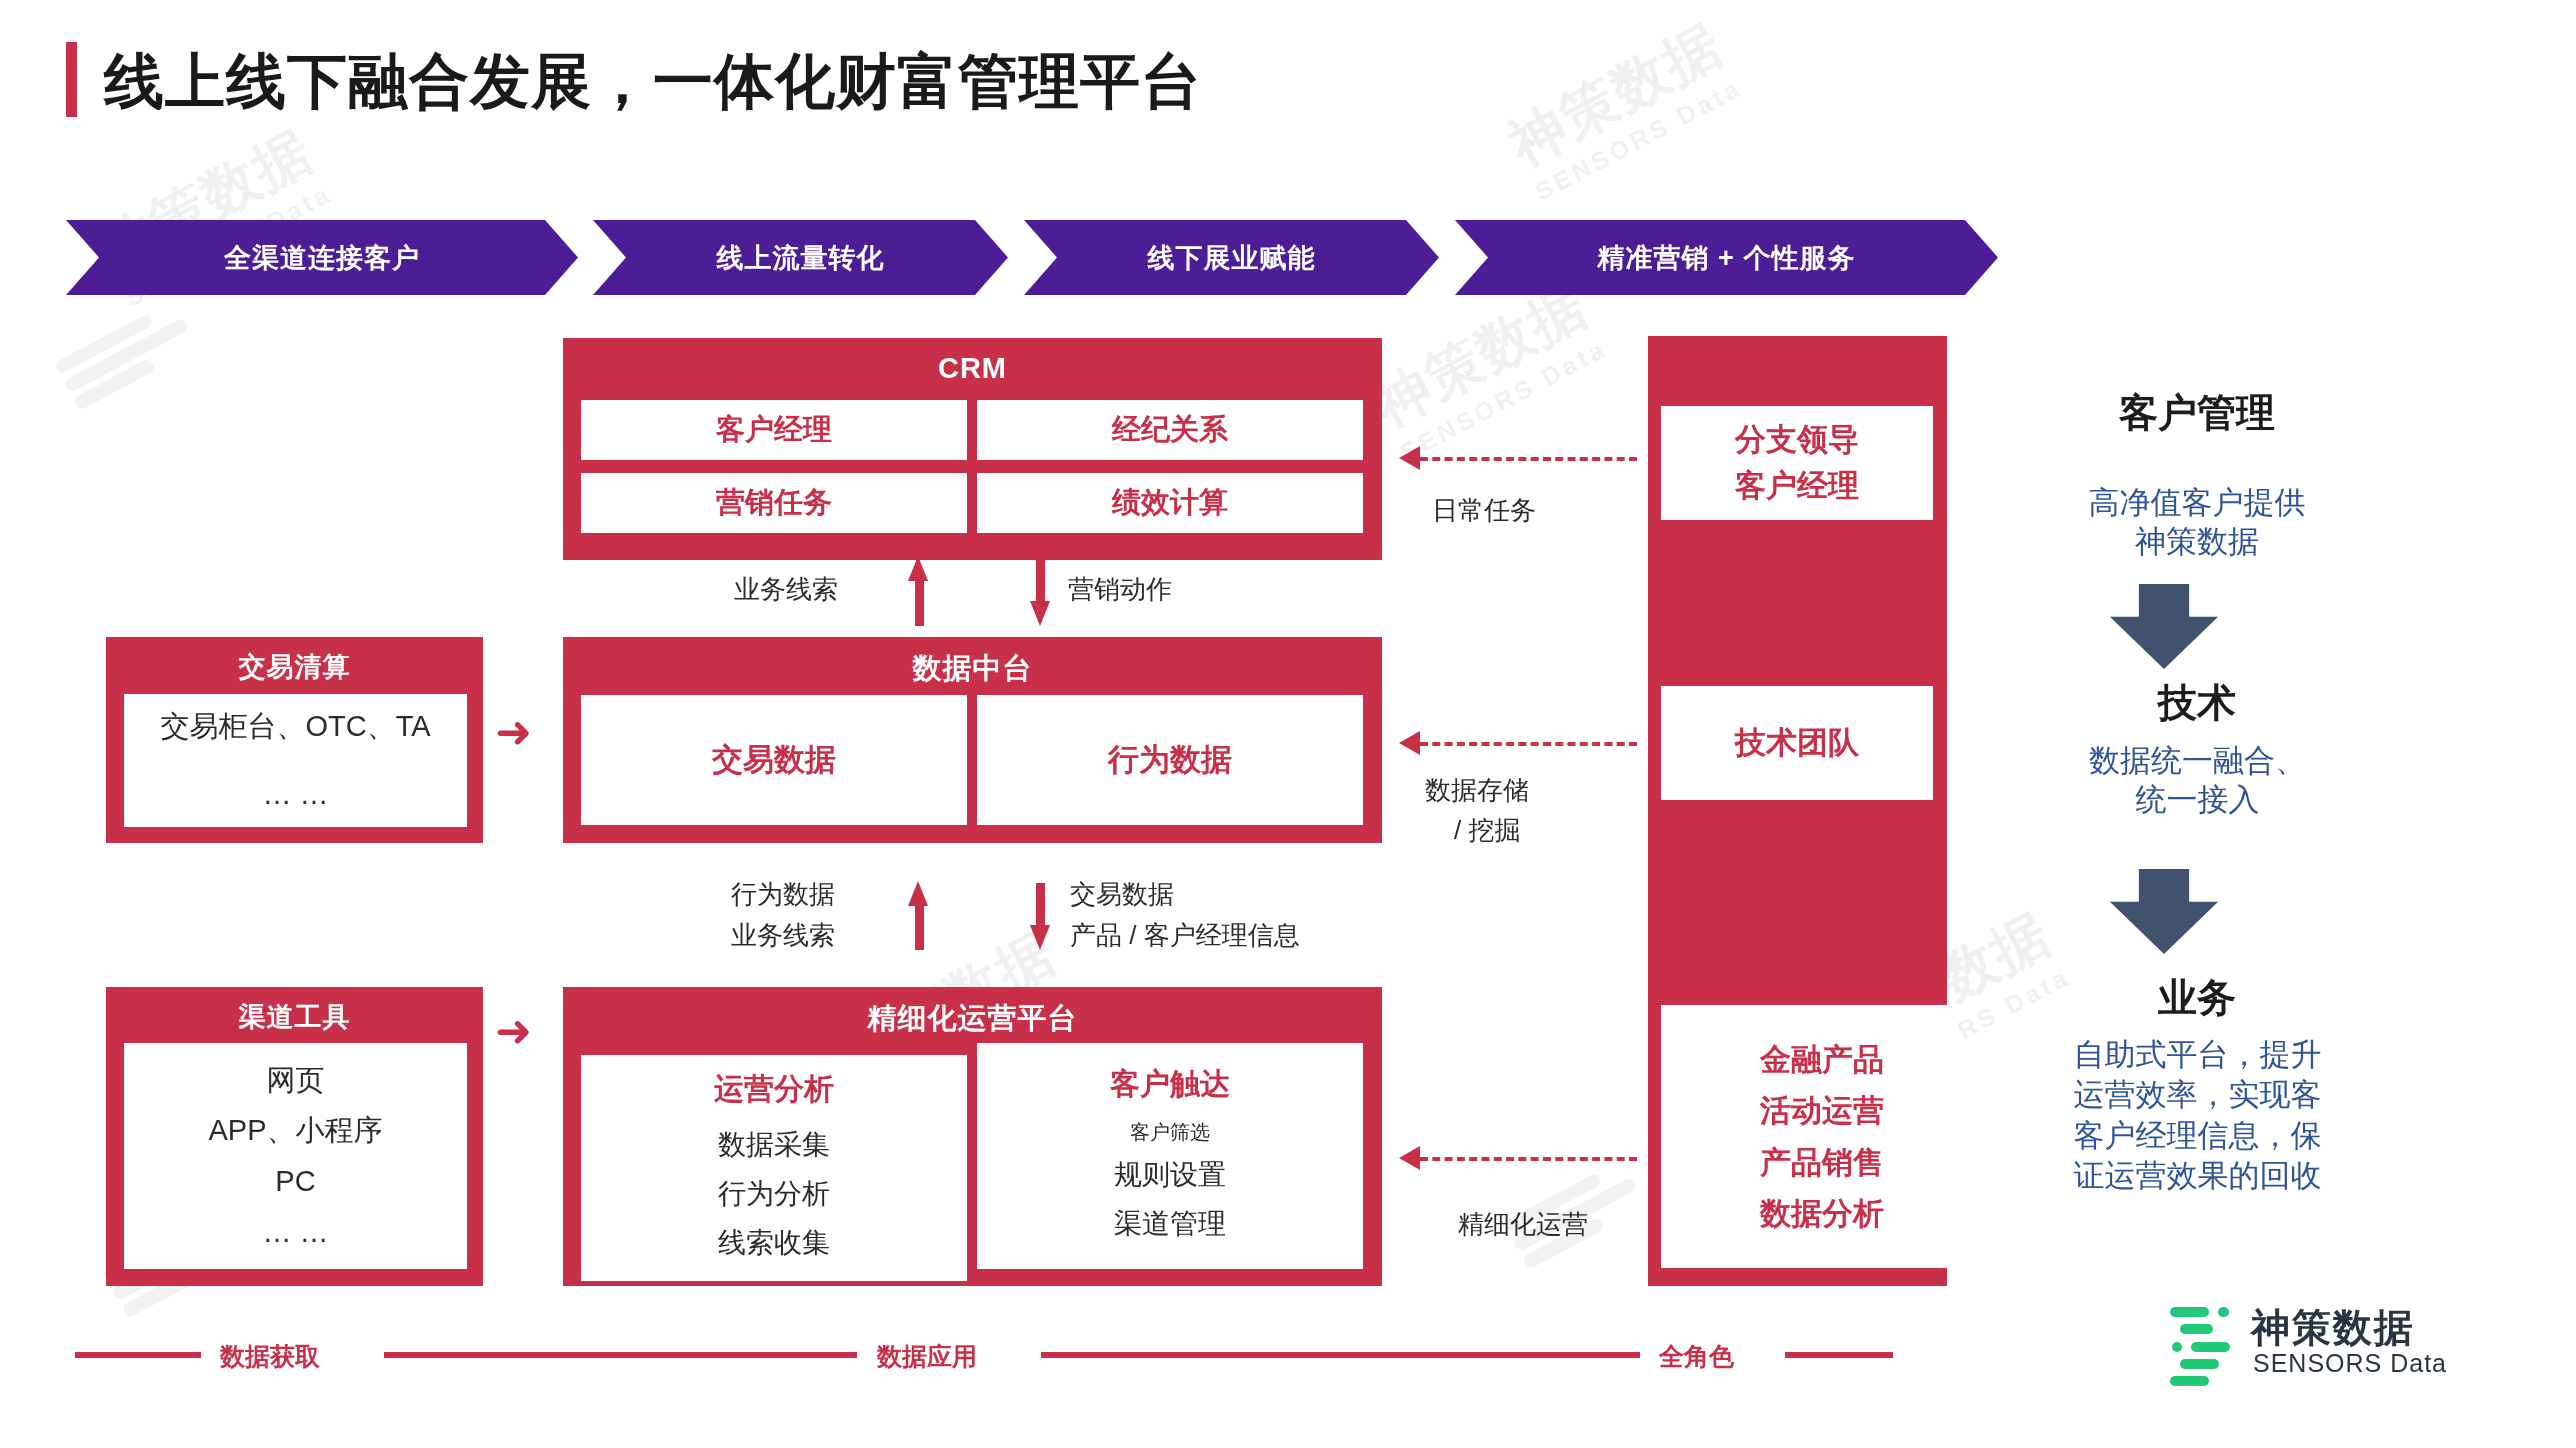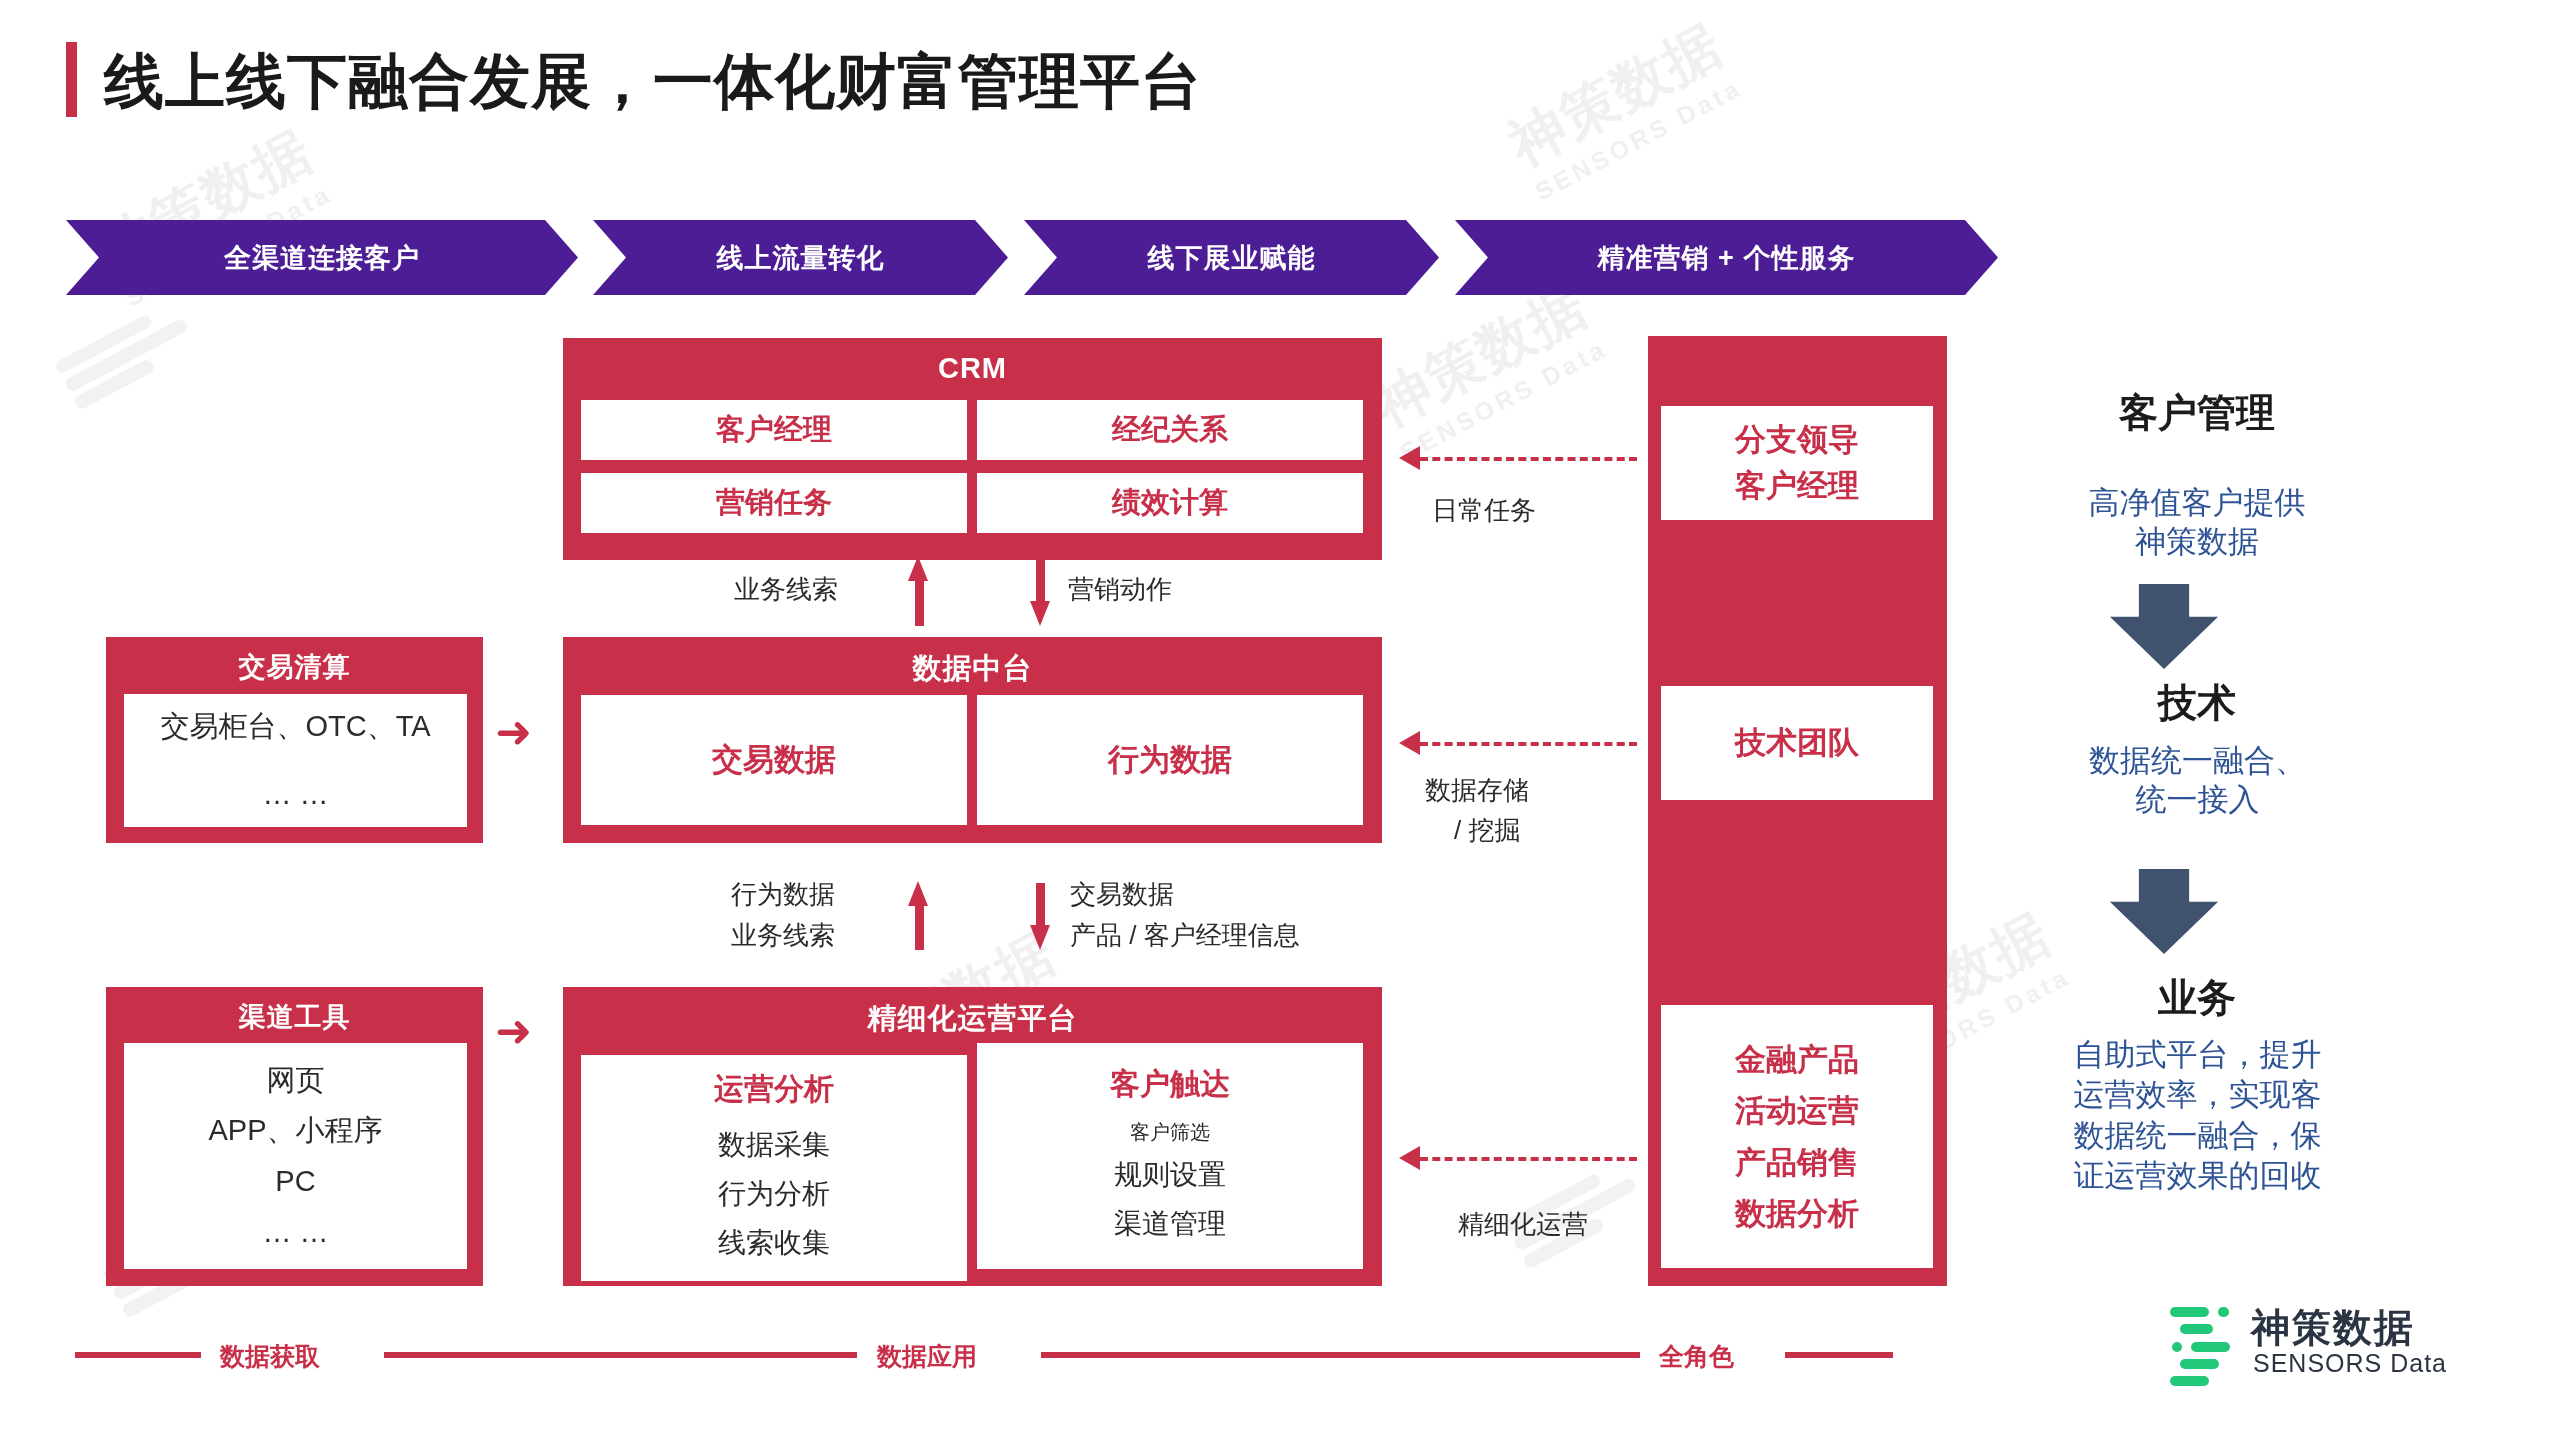--- a/index.html
+++ b/index.html
@@ -184,21 +184,21 @@
   <div class="lbl" style="left:1410px;top:1207px;margin-left:48px;">精细化运营</div>
 
   <div class="panel" style="left:1648px;top:336px;width:299px;height:950px;"></div>
   <div class="cell cell-red" style="left:1661px;top:406px;width:272px;height:114px;font-size:31px;line-height:1.5;">
     <span>分支领导</span>
     <span>客户经理</span>
   </div>
   <div class="cell cell-red" style="left:1661px;top:686px;width:272px;height:114px;font-size:31px;">
     <span>技术团队</span>
   </div>
-  <div class="cell cell-red" style="left:1661px;top:1005px;width:272px;height:263px;font-size:31px;line-height:1.65;">
+  <div class="cell cell-red" style="left:1661px;top:1005px;width:272px;height:263px;font-size:31px;line-height:1.65;padding-left:25px;">
     <span>金融产品</span>
     <span>活动运营</span>
     <span>产品销售</span>
     <span>数据分析</span>
   </div>
 
   <div class="rc-head" style="left:2004px;top:386px;width:386px;">客户管理</div>
   <div class="rc-body" style="left:2004px;top:468px;width:386px;margin-top:16px;">
     <div>高净值客户提供</div>
     <div>神策数据</div>
@@ -213,21 +213,21 @@
     <div>统一接入</div>
   </div>
   <svg class="big-arrow" style="left:2106px;top:869px;" width="116" height="87" viewBox="0 0 120 90">
     <polygon points="34,0 86,0 86,34 116,34 60,88 4,34 34,34" fill="#41526E"></polygon>
   </svg>
 
   <div class="rc-head" style="left:2004px;top:971px;width:386px;">业务</div>
   <div class="rc-body" style="left:1980px;top:1035px;width:435px;line-height:1.3;">
     <div>自助式平台，提升</div>
     <div>运营效率，实现客</div>
-    <div>数据统一融合，保</div>
+    <div>客户经理信息，保</div>
     <div>证运营效果的回收</div>
   </div>
 
   <div class="leg-line" style="left:75px;top:1352px;width:126px;"></div>
   <div class="leg-txt" style="left:220px;top:1340px;">数据获取</div>
   <div class="leg-line" style="left:384px;top:1352px;width:473px;"></div>
   <div class="leg-txt" style="left:877px;top:1340px;">数据应用</div>
   <div class="leg-line" style="left:1041px;top:1352px;width:599px;"></div>
   <div class="leg-txt" style="left:1659px;top:1340px;">全角色</div>
   <div class="leg-line" style="left:1785px;top:1352px;width:108px;"></div>

